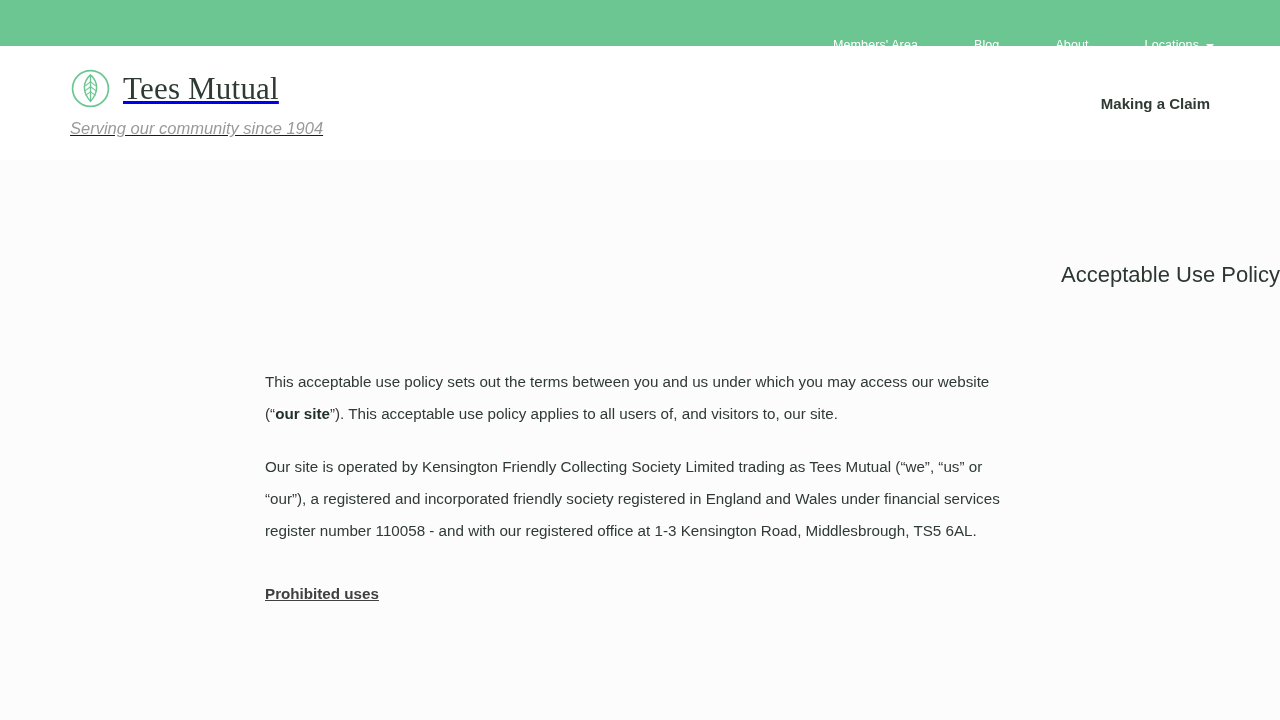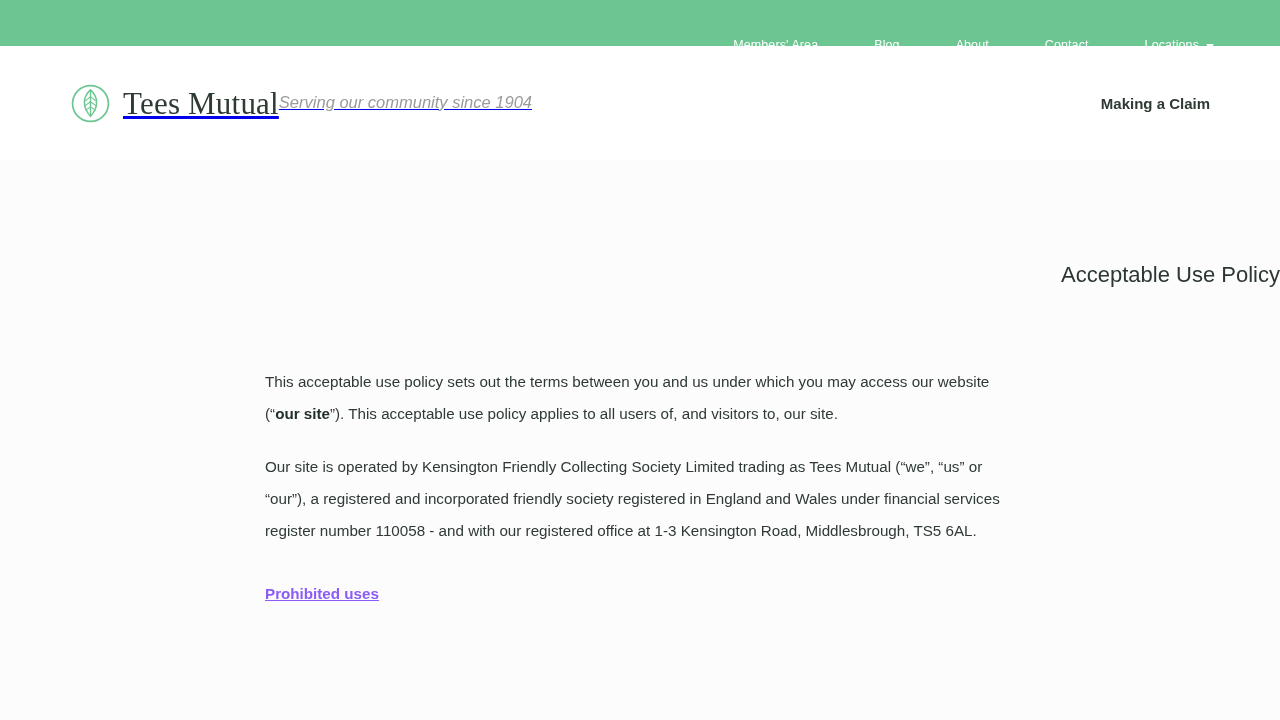--- a/index.html
+++ b/index.html
@@ -59,21 +59,21 @@
   .header {
     height: 114px;
     background: #ffffff;
     display: flex;
     align-items: center;
     padding: 0 70px;
     position: relative;
   }
   .brand {
     display: flex;
-    flex-direction: row;
+    flex-direction: column;
     justify-content: space-between;
   }
   .brand-row {
     display: flex;
     align-items: center;
   }
   .logo-mark {
     width: 41px;
     height: 41px;
     flex: 0 0 41px;
@@ -135,41 +135,38 @@
     margin: 0 0 21px 0;
   }
   .article p b, .article p strong {
     font-weight: 700;
     color: #22302a;
   }
   .section-heading {
     font-size: 15.2px;
     line-height: 32px;
     font-weight: 700;
-    color: #8b5cf6;
+    color: #404040;
     text-decoration: underline;
     margin: 31px 0 0 0;
   }
 </style>
 </head>
 <body>
 
 <div class="topbar">
   <nav class="topnav">
     <a class="topnav-item" href="#">
       <span>Members' Area</span>
     </a>
     <a class="topnav-item" href="#">
       <span>Blog</span>
     </a>
     <a class="topnav-item" href="#">
       <span>About</span>
-    </a>
-    <a class="topnav-item" href="#">
-      <span>Contact</span>
     </a>
     <a class="topnav-item" href="#">
       <span>Locations</span>
       <span class="caret"></span>
     </a>
   </nav>
 </div>
 
 <header class="header">
   <a class="brand" href="#">

